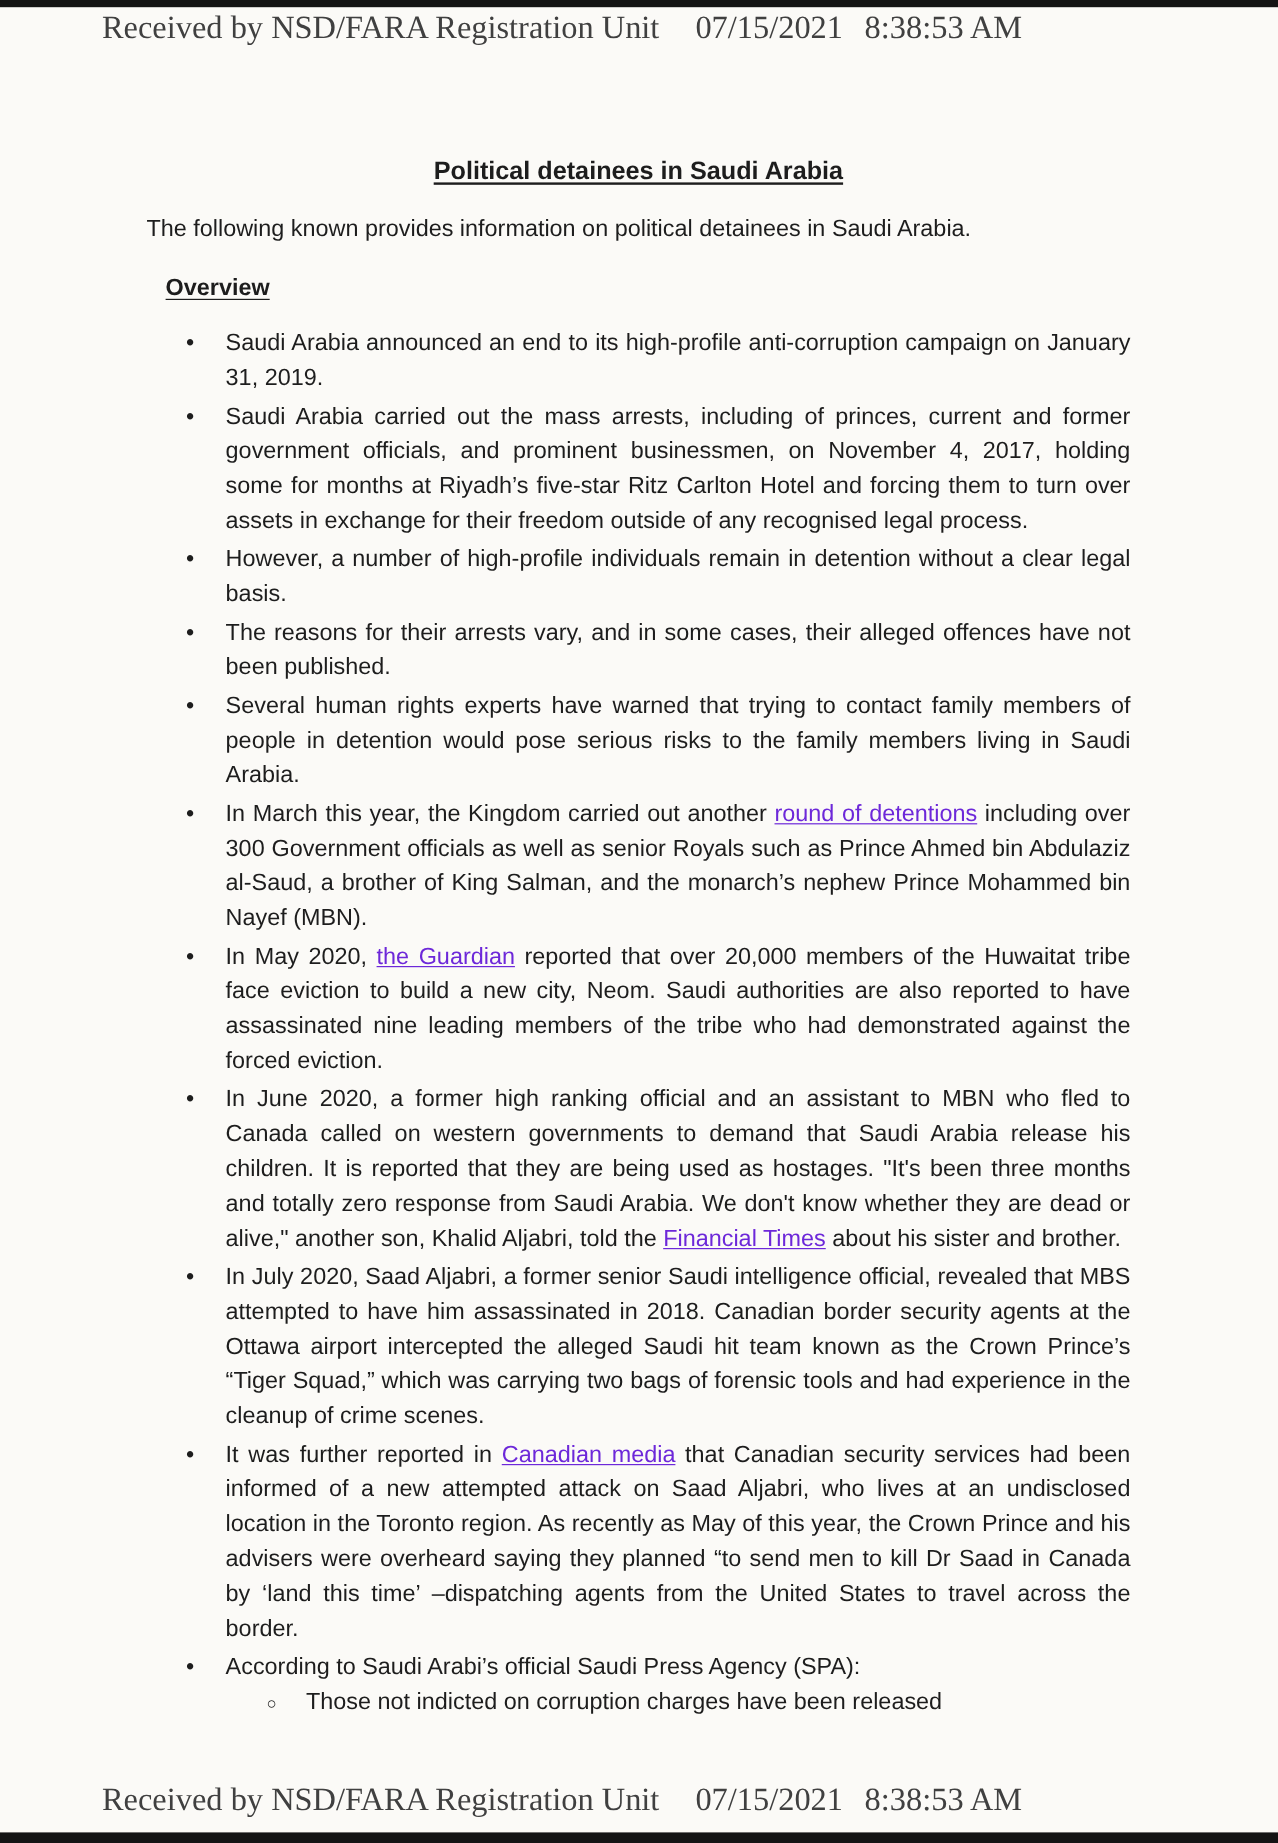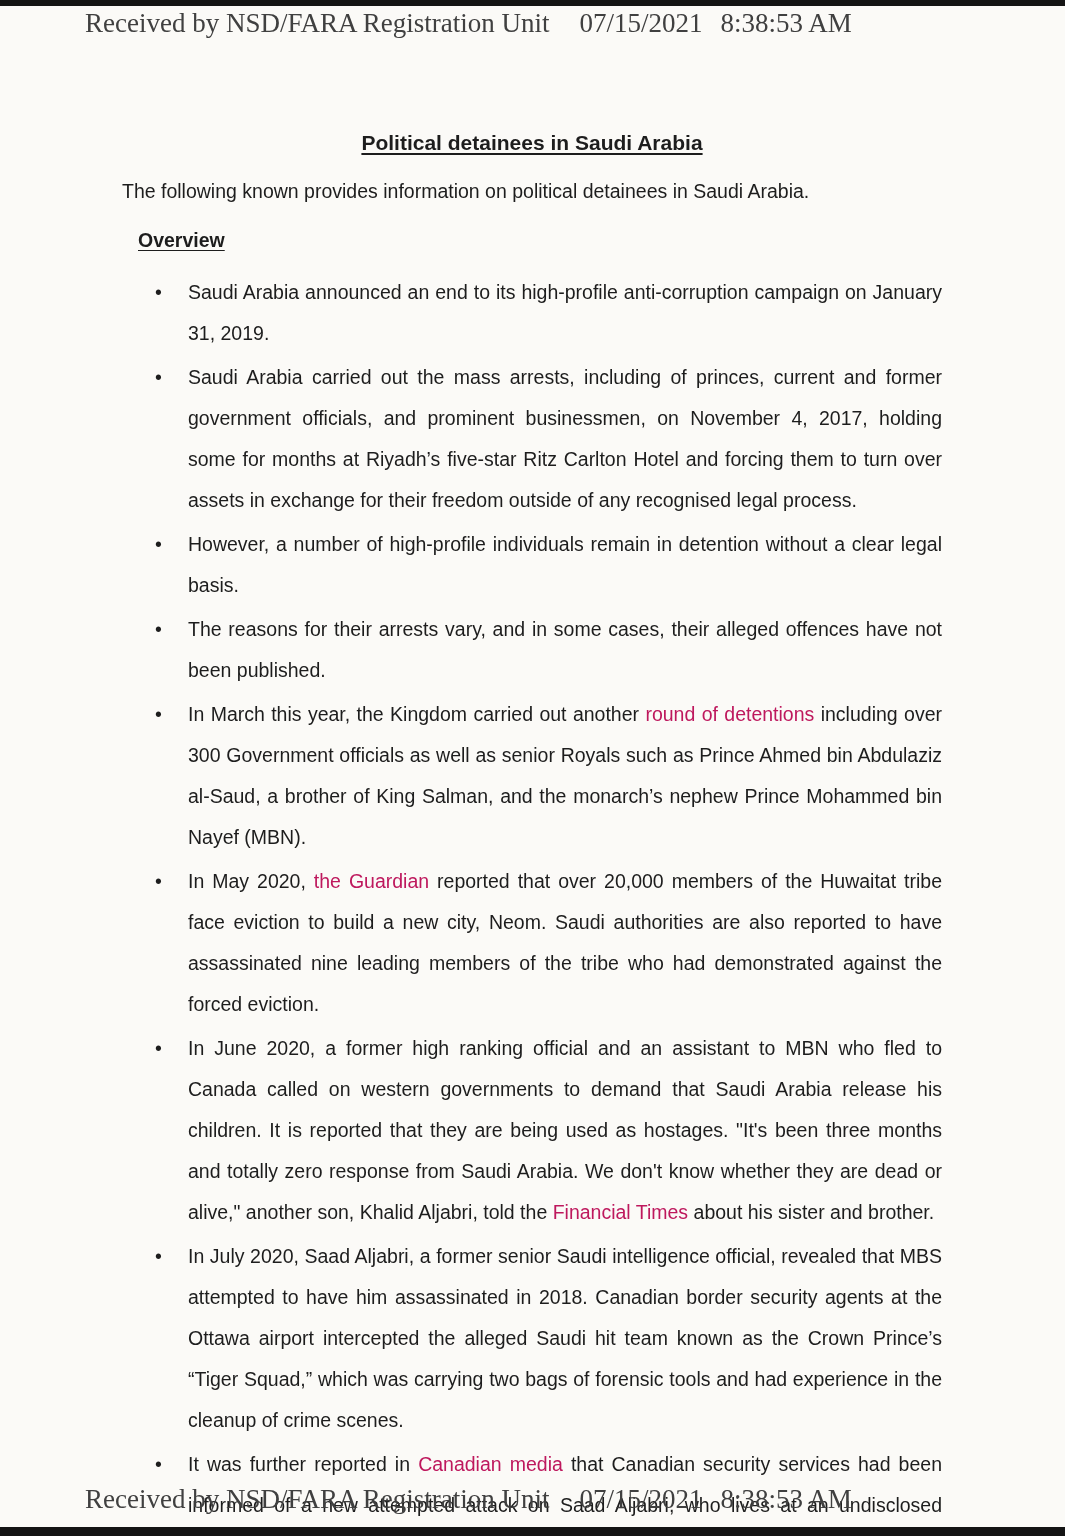--- a/index.html
+++ b/index.html
@@ -37,41 +37,41 @@
   .section-heading {
     font-weight:bold; font-size:19.5px;
     text-decoration:underline; text-underline-offset:3px;
     margin:0 0 20px 16px;
   }
   .section-heading.outcome { margin-top:27px; }
 
   ul.bullet-list { list-style:none; margin:0; padding:0; }
   ul.bullet-list > li {
     position:relative; padding-left:66px;
-    font-size:19.5px; line-height:41px;
+    font-size:19.5px; line-height:29px;
     text-align:justify;
     margin:0 0 3px 0;
   }
   ul.bullet-list > li::before {
     content:"\2022";
     position:absolute; left:33px; top:0;
   }
 
   ul.sub-list { list-style:none; margin:0; padding:0; }
   ul.sub-list > li {
     position:relative; padding-left:67px;
     text-align:left; margin:0;
   }
   ul.sub-list > li::before {
     content:"\25CB";
     position:absolute; left:34px; top:1px;
     font-size:14px;
   }
 
-  .link { color:#be185d; text-underline-offset:2px; cursor:pointer; }
+  .link { color:#6d28d9; text-decoration:underline; text-underline-offset:2px; cursor:pointer; }
 </style>
 </head>
 <body>
 
 <div class="page">
   <div class="strip-top"></div>
 
   <div class="stamp header">
     <span>Received by NSD/FARA Registration Unit</span><span class="date">07/15/2021</span><span class="time">8:38:53 AM</span>
   </div>
@@ -80,20 +80,21 @@
     <h1 class="doc-title">Political detainees in Saudi Arabia</h1>
 
     <p class="intro">The following known provides information on political detainees in Saudi Arabia.</p>
 
     <h2 class="section-heading">Overview</h2>
     <ul class="bullet-list">
         <li><span>Saudi Arabia announced an end to its high-profile anti-corruption campaign on January 31, 2019.</span></li>
         <li><span>Saudi Arabia carried out the mass arrests, including of princes, current and former government officials, and prominent businessmen, on November 4, 2017, holding some for months at Riyadh’s five-star Ritz Carlton Hotel and forcing them to turn over assets in exchange for their freedom outside of any recognised legal process.</span></li>
         <li><span>However, a number of high-profile individuals remain in detention without a clear legal basis.</span></li>
         <li><span>The reasons for their arrests vary, and in some cases, their alleged offences have not been published.</span></li>
+        <li><span>Several human rights experts have warned that trying to contact family members of people in detention would pose serious risks to the family members living in Saudi Arabia.</span></li>
         <li><span>In March this year, the Kingdom carried out another </span><span class="link">round of detentions</span><span> including over 300 Government officials as well as senior Royals such as Prince Ahmed bin Abdulaziz al-Saud, a brother of King Salman, and the monarch’s nephew Prince Mohammed bin Nayef (MBN).</span></li>
         <li><span>In May 2020, </span><span class="link">the Guardian</span><span> reported that over 20,000 members of the Huwaitat tribe face eviction to build a new city, Neom. Saudi authorities are also reported to have assassinated nine leading members of the tribe who had demonstrated against the forced eviction.</span></li>
         <li><span>In June 2020, a former high ranking official and an assistant to MBN who fled to Canada called on western governments to demand that Saudi Arabia release his children. It is reported that they are being used as hostages. "It's been three months and totally zero response from Saudi Arabia. We don't know whether they are dead or alive," another son, Khalid Aljabri, told the </span><span class="link">Financial Times</span><span> about his sister and brother.</span></li>
         <li><span>In July 2020, Saad Aljabri, a former senior Saudi intelligence official, revealed that MBS attempted to have him assassinated in 2018. Canadian border security agents at the Ottawa airport intercepted the alleged Saudi hit team known as the Crown Prince’s “Tiger Squad,” which was carrying two bags of forensic tools and had experience in the cleanup of crime scenes.</span></li>
         <li><span>It was further reported in </span><span class="link">Canadian media</span><span> that Canadian security services had been informed of a new attempted attack on Saad Aljabri, who lives at an undisclosed location in the Toronto region. As recently as May of this year, the Crown Prince and his advisers were overheard saying they planned “to send men to kill Dr Saad in Canada by ‘land this time’ –dispatching agents from the United States to travel across the border.</span></li>
       </ul>
 
     <ul class="bullet-list">
         <li><span>According to Saudi Arabi’s official Saudi Press Agency (SPA):</span><ul class="sub-list">
             <li>Those not indicted on corruption charges have been released</li>

